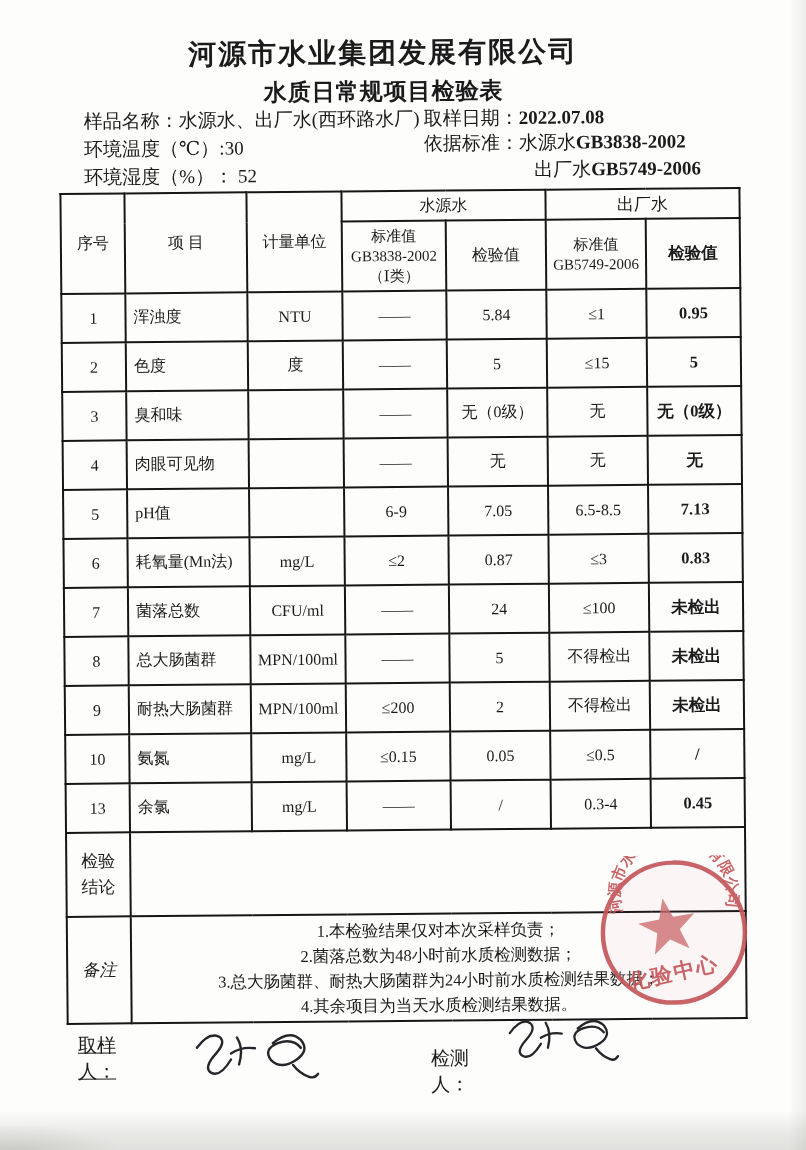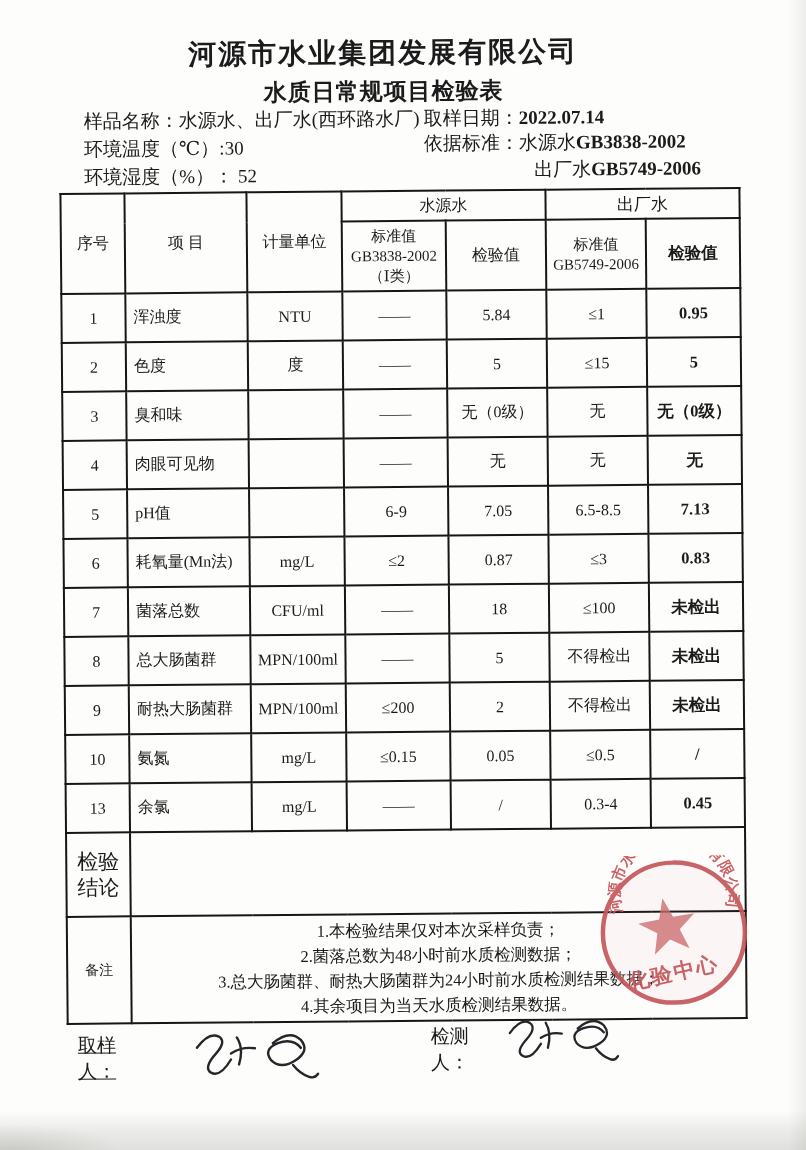--- a/index.html
+++ b/index.html
@@ -45,31 +45,31 @@
     border:2px solid #161616;
     text-align:center;vertical-align:middle;
     padding:0 2px;font-weight:400;
     overflow:hidden;
   }
   table.report .item-cell{text-align:left;padding-left:7px;}
   table.report .bold-col{font-weight:700;font-size:16.5px;}
   .hdr-sub{font-size:15px;line-height:20px;}
   .hdr-sub .gb{font-size:15px;}
   .group-bold{font-weight:700;font-size:17px;}
-  .concl-label{font-size:21px;line-height:26px;}
+  .concl-label{font-size:17px;line-height:26px;}
   .remark-cell{
     text-align:left;vertical-align:middle;
     padding:6px 4px 6px 8px;font-size:16.5px;line-height:25px;
   }
   
   .stamp{position:absolute;left:591px;top:858px;width:160px;height:154px;opacity:.92;}
   
   .sign-row{position:absolute;left:0;top:0;font-size:19px;}
   .f-sampler{position:absolute;left:74px;top:1030px;text-decoration:underline;}
-  .f-tester{position:absolute;left:427px;top:1024px;}
+  .f-tester{position:absolute;left:427px;top:1046px;}
   .sig{position:absolute;}
   .sig-1{left:185px;top:1018px;}
   .sig-2{left:500px;top:1008px;}
   
   .shade-bottom{
     position:absolute;left:0;right:0;bottom:0;height:40px;
     background:linear-gradient(to bottom,rgba(135,135,128,0) 0%,rgba(135,135,128,.16) 55%,rgba(120,120,112,.22) 100%);
   }
   .shade-right{
     position:absolute;top:0;bottom:0;right:0;width:18px;
@@ -87,21 +87,21 @@
   <div class="sheet">
 
     <div class="company-title">河源市水业集团发展有限公司</div>
     <div class="form-title">水质日常规项目检验表</div>
 
     <div class="meta">
       <div class="m-sample">
         <span>样品名称：</span><span>水源水、出厂水(西环路水厂)</span>
       </div>
       <div class="m-date">
-        <span>取样日期：</span><span class="b">2022.07.14</span>
+        <span>取样日期：</span><span class="b">2022.07.08</span>
       </div>
       <div class="m-temp">环境温度（℃）:30</div>
       <div class="m-std">
         <span>依据标准：</span><span>水源水</span><span class="b">GB3838-2002</span>
       </div>
       <div class="m-hum">环境湿度（%）： 52</div>
       <div class="m-std2">
         <span>出厂水</span><span class="b">GB5749-2006</span>
       </div>
     </div>
@@ -190,21 +190,21 @@
           <td>≤2</td>
           <td>0.87</td>
           <td>≤3</td>
           <td class="bold-col">0.83</td>
         </tr>
         <tr style="height:49px">
           <td>7</td>
           <td class="item-cell">菌落总数</td>
           <td>CFU/ml</td>
           <td>——</td>
-          <td>18</td>
+          <td>24</td>
           <td>≤100</td>
           <td class="bold-col">未检出</td>
         </tr>
         <tr style="height:49px">
           <td>8</td>
           <td class="item-cell">总大肠菌群</td>
           <td>MPN/100ml</td>
           <td>——</td>
           <td>5</td>
           <td>不得检出</td>
@@ -239,21 +239,21 @@
         </tr>
 
         <tr style="height:84px">
           <td class="concl-label">
             <div>检验</div>
             <div>结论</div>
           </td>
           <td colspan="6"></td>
         </tr>
         <tr style="height:107px">
-          <td style="font-size:14px;">备注</td>
+          <td style="font-size:17px;font-style:italic;">备注</td>
           <td colspan="6" class="remark-cell">
             <div>1.本检验结果仅对本次采样负责；</div>
             <div>2.菌落总数为48小时前水质检测数据；</div>
             <div>3.总大肠菌群、耐热大肠菌群为24小时前水质检测结果数据；</div>
             <div>4.其余项目为当天水质检测结果数据。</div>
           </td>
         </tr>
       </tbody>
     </table>
 

